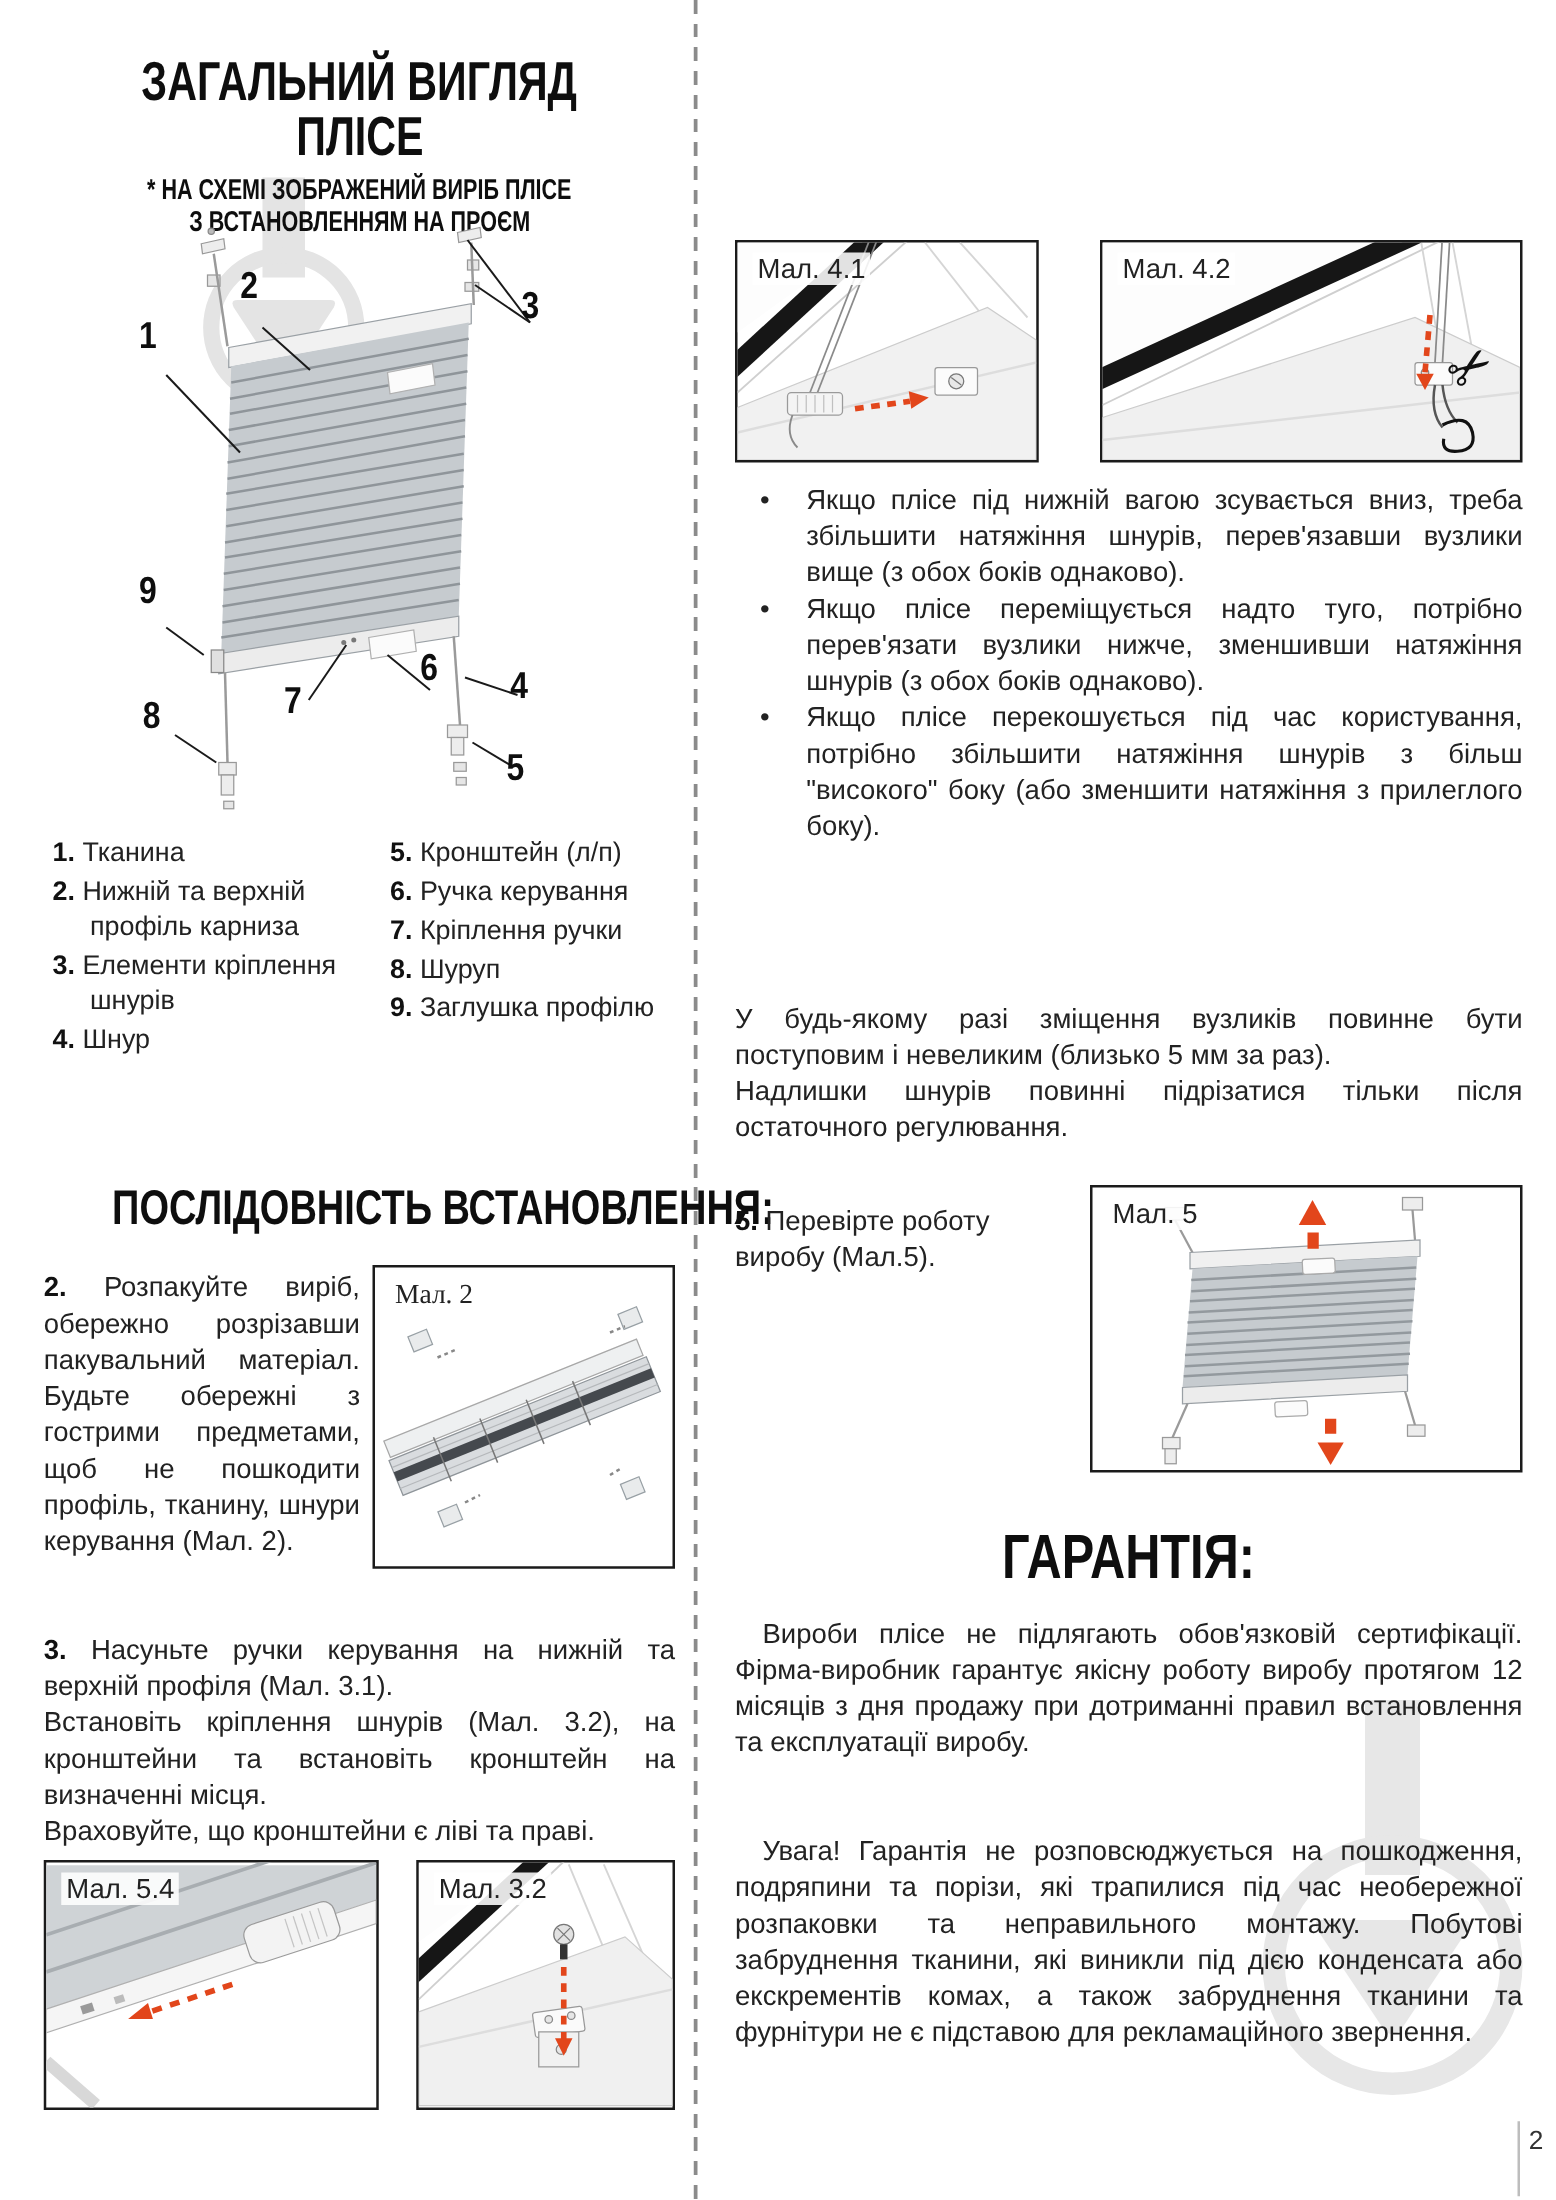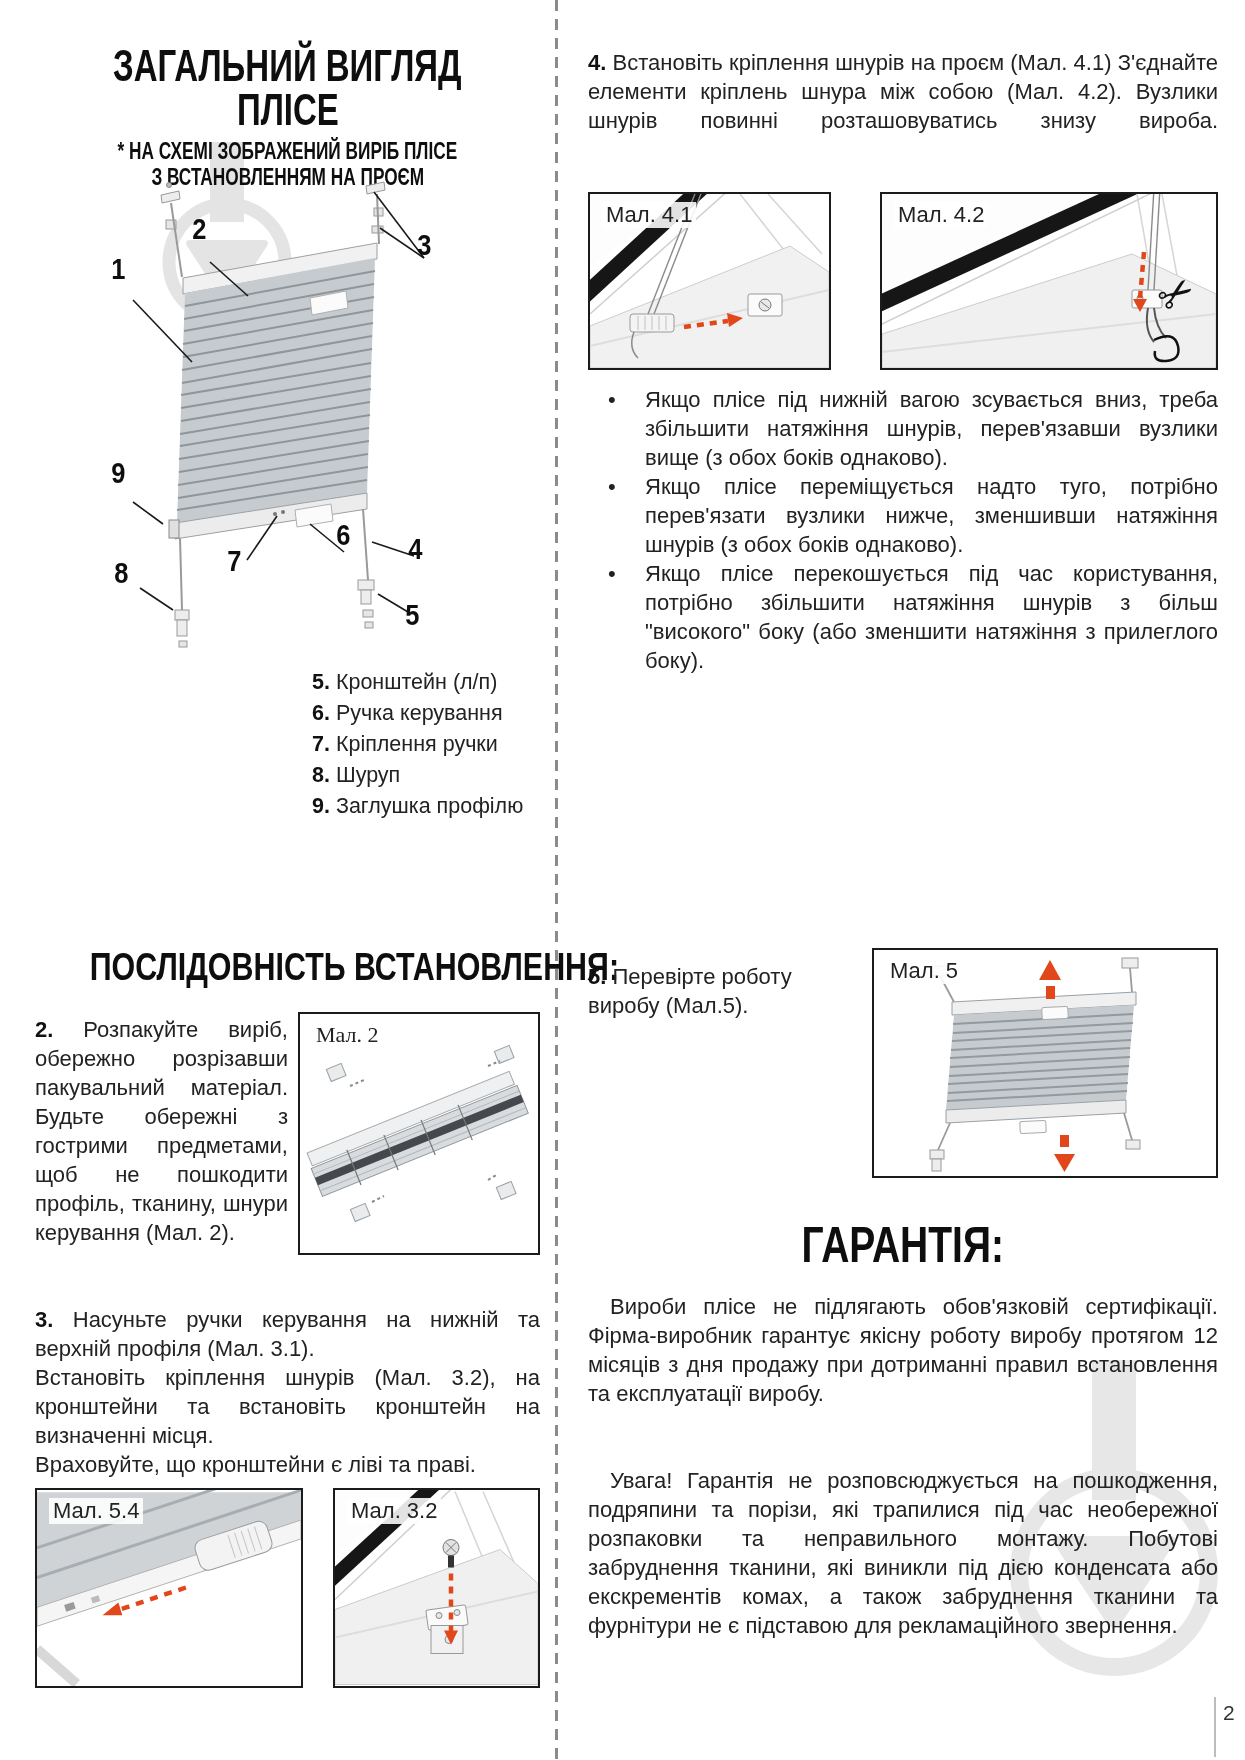--- a/index.html
+++ b/index.html
@@ -125,20 +125,26 @@
   <span class="callout" style="left:110px;top:252px;">1</span>
   <span class="callout" style="left:191px;top:212px;">2</span>
   <span class="callout" style="left:416px;top:228px;">3</span>
   <span class="callout" style="left:407px;top:532px;">4</span>
   <span class="callout" style="left:404px;top:598px;">5</span>
   <span class="callout" style="left:335px;top:518px;">6</span>
   <span class="callout" style="left:226px;top:544px;">7</span>
   <span class="callout" style="left:113px;top:556px;">8</span>
   <span class="callout" style="left:110px;top:456px;">9</span>
 
+  <div class="abs z2" style="left:42px;top:668px;width:255px;">
+    <div class="part"><b>1.</b> <span>Тканина</span></div>
+    <div class="part"><b>2.</b> <span>Нижній та верхній профіль карниза</span></div>
+    <div class="part"><b>3.</b> <span>Елементи кріплення шнурів</span></div>
+    <div class="part"><b>4.</b> <span>Шнур</span></div>
+  </div>
   <div class="abs z2" style="left:312px;top:668px;width:235px;">
     <div class="part"><b>5.</b> <span>Кронштейн (л/п)</span></div>
     <div class="part"><b>6.</b> <span>Ручка керування</span></div>
     <div class="part"><b>7.</b> <span>Кріплення ручки</span></div>
     <div class="part"><b>8.</b> <span>Шуруп</span></div>
     <div class="part"><b>9.</b> <span>Заглушка профілю</span></div>
   </div>
 
   <div class="abs hd z2" style="left:15px;top:945px;width:545px;font-size:39px;">
     <span class="cond78">ПОСЛІДОВНІСТЬ ВСТАНОВЛЕННЯ:</span>
@@ -230,24 +236,20 @@
         <line x1="121" y1="51" x2="111" y2="61" stroke="#777"></line>
         <rect x="113" y="64" width="6" height="12" fill="#333"></rect>
       </g>
       <g>
         <line x1="116" y1="82" x2="116" y2="140" stroke="#e2461b" stroke-width="4.5" stroke-dasharray="7 6"></line>
         <polygon points="116,153 109,139 123,139" fill="#e2461b"></polygon>
       </g>
     </svg>
   </div>
 
-  <div class="abs body jlast z2" style="left:588px;top:48px;width:630px;">
-    <b class="stepnum">4.</b>
-    <span>Встановіть кріплення шнурів на проєм (Мал. 4.1) З'єднайте елементи кріплень шнура між собою (Мал. 4.2). Вузлики шнурів повинні розташовуватись знизу вироба.</span>
-  </div>
 
   <div class="figbox" style="left:588px;top:192px;width:243px;height:178px;">
     <div class="figlabel">Мал. 4.1</div>
     <svg width="239" height="174" viewBox="0 0 239 174">
       <polygon points="0,0 100,0 0,72" fill="#fdfdfd"></polygon>
       <line x1="-8" y1="104" x2="118" y2="-12" stroke="#161616" stroke-width="16"></line>
       <line x1="0" y1="120" x2="150" y2="-14" stroke="#cfcfcf" stroke-width="1.5"></line>
       <line x1="150" y1="0" x2="205" y2="70" stroke="#d5d5d5" stroke-width="1.5"></line>
       <line x1="178" y1="0" x2="232" y2="60" stroke="#d5d5d5" stroke-width="1.5"></line>
       <polygon points="0,132 200,52 239,78 239,174 0,174" fill="#f1f1f1" stroke="#cccccc"></polygon>
@@ -304,20 +306,24 @@
     <div class="bullet">
       <span class="dot">•</span>
       <span class="btxt">Якщо плісе переміщується надто туго, потрібно перев'язати вузлики нижче, зменшивши натяжіння шнурів (з обох боків однаково).</span>
     </div>
     <div class="bullet">
       <span class="dot">•</span>
       <span class="btxt">Якщо плісе перекошується під час користування, потрібно збільшити натяжіння шнурів з більш "високого" боку (або зменшити натяжіння з прилеглого боку).</span>
     </div>
   </div>
 
+  <div class="abs body z2" style="left:588px;top:800px;width:630px;">
+    <div>У будь-якому разі зміщення вузликів повинне бути поступовим і невеликим (близько 5 мм за раз).</div>
+    <div>Надлишки шнурів повинні підрізатися тільки після остаточного регулювання.</div>
+  </div>
 
   <div class="abs body z2" style="left:588px;top:962px;width:268px;text-align:left;">
     <b class="stepnum">5.</b>
     <span>Перевірте роботу виробу (Мал.5).</span>
   </div>
 
   <div class="figbox" style="left:872px;top:948px;width:346px;height:230px;">
     <div class="figlabel">Мал. 5</div>
     <svg width="342" height="226" viewBox="0 0 342 226">
       <rect x="58" y="16" width="16" height="10" fill="#ededed" stroke="#999"></rect>

